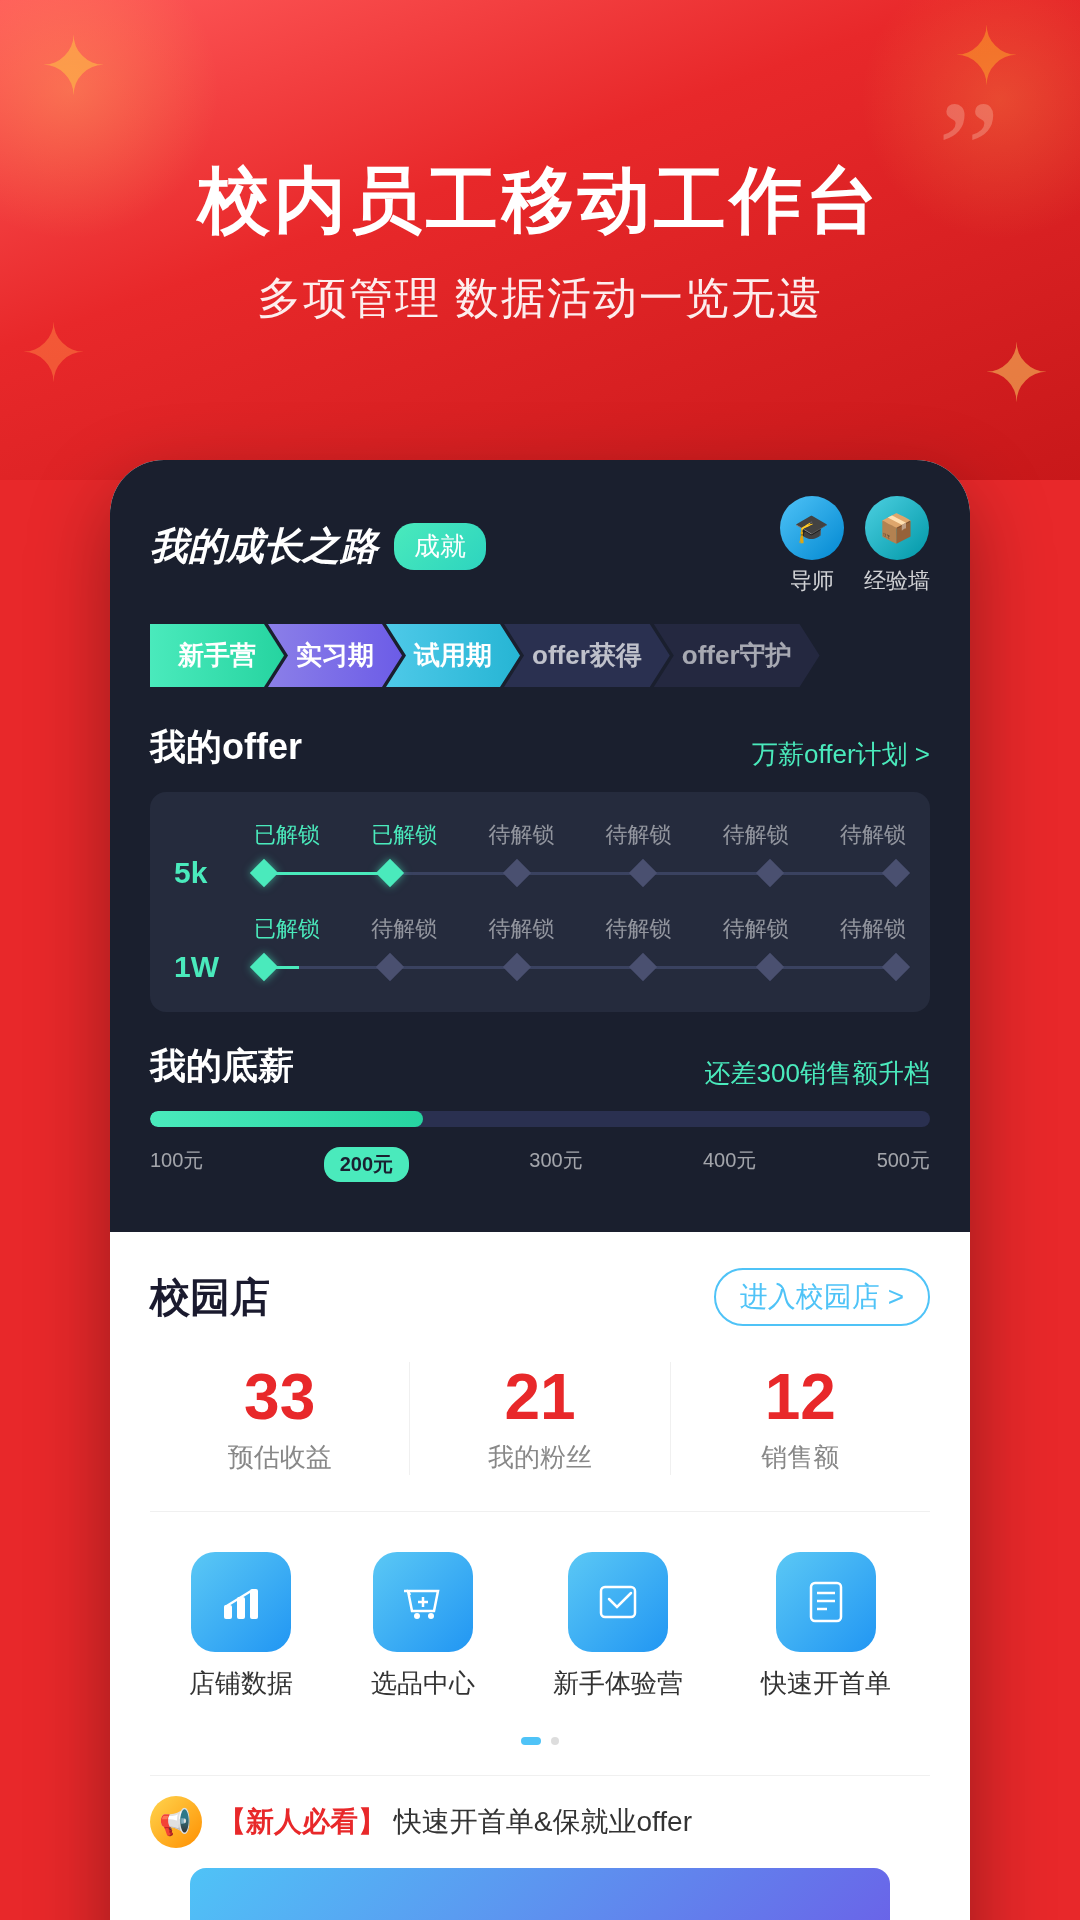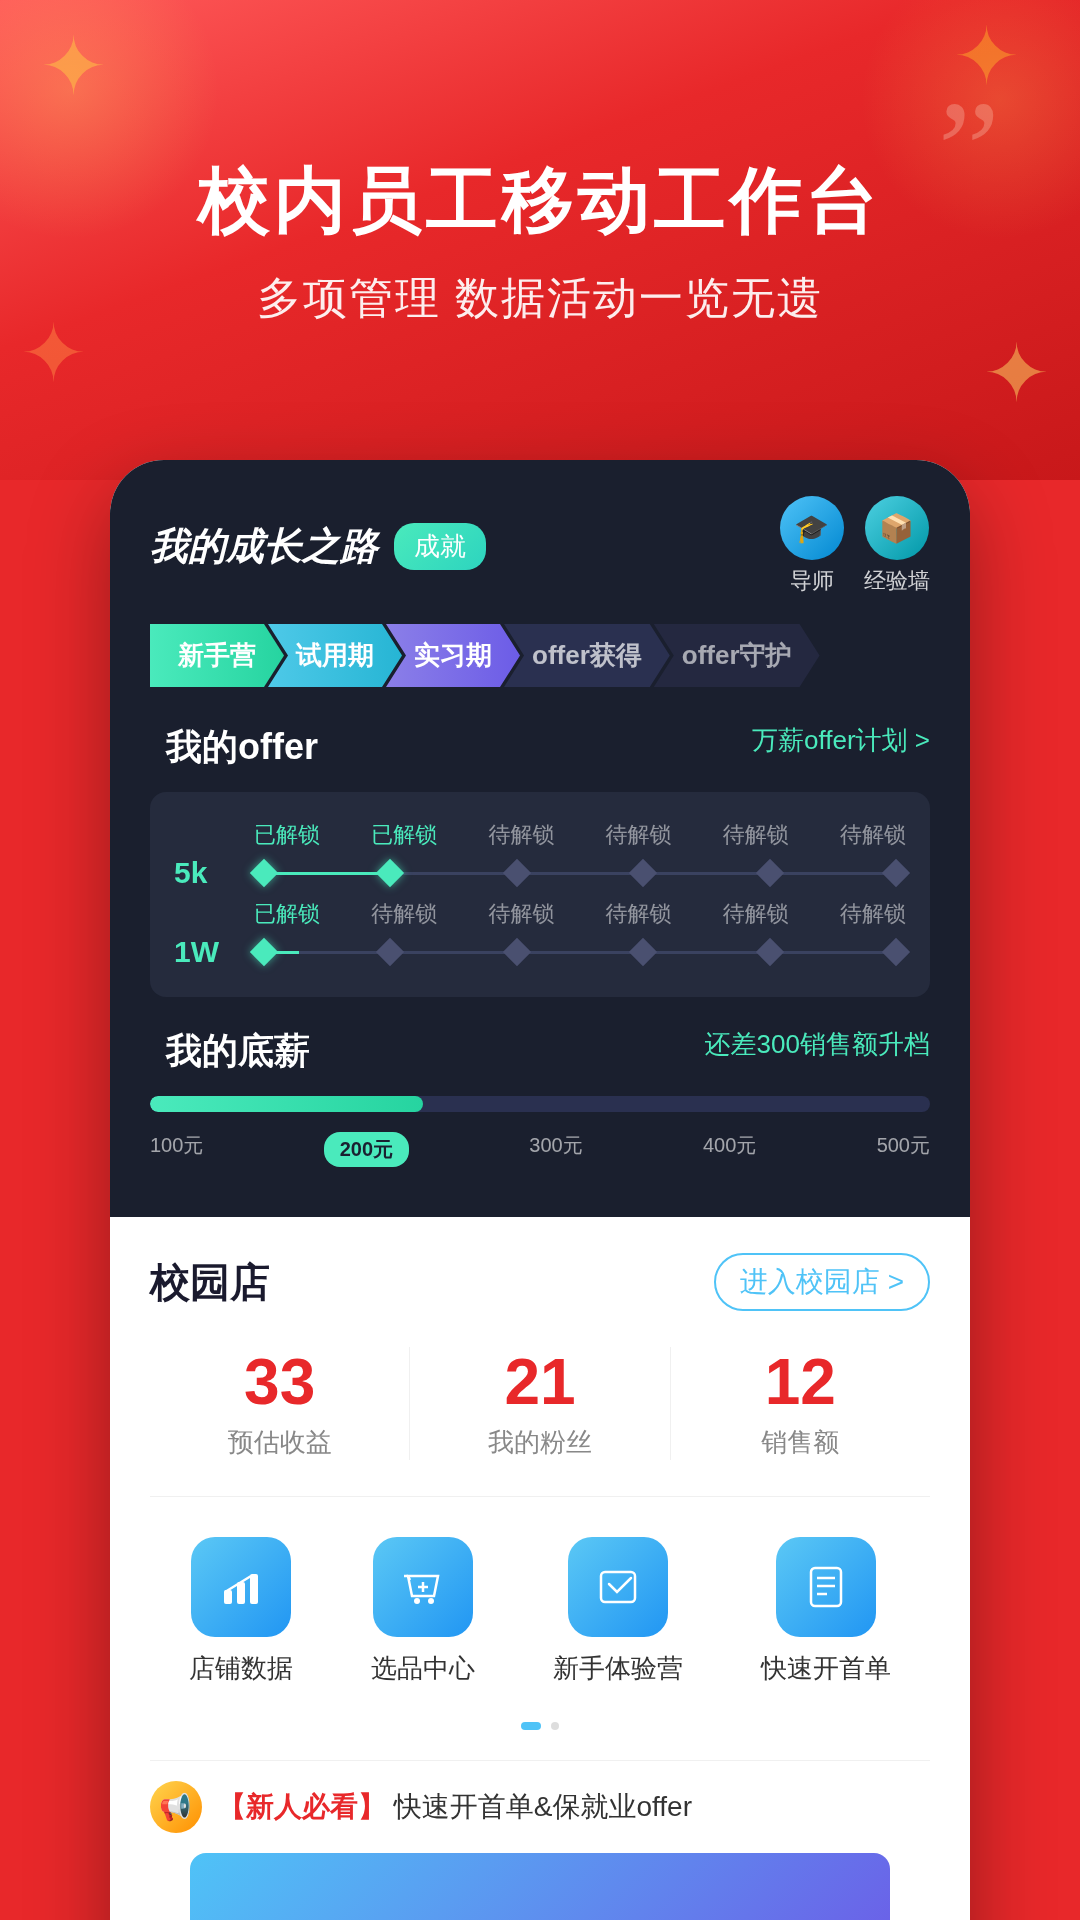--- a/index.html
+++ b/index.html
@@ -173,24 +173,23 @@
     .stage-active-3 { background: linear-gradient(90deg, #8b7fe8, #6c5ce7); color: #fff; margin-left: -16px; }
     .stage-inactive-1 { background: #2a3050; color: rgba(255,255,255,0.7); margin-left: -16px; }
     .stage-inactive-2 { background: #242840; color: rgba(255,255,255,0.6); margin-left: -16px; }
 
     
     .offer-section {
       margin-bottom: 30px;
     }
     .section-header {
       display: flex;
-      align-items: flex-start;
+      align-items: flex-end;
       justify-content: space-between;
       margin-bottom: 20px;
-      margin-left: 16px;
     }
     .section-title {
       font-size: 36px;
       font-weight: 700;
       color: #fff;
     }
     .section-link {
       font-size: 26px;
       color: #4aeabc;
     }
@@ -416,25 +415,25 @@
           <div class="icon-circle icon-circle-teal">📦</div>
           <span class="icon-label">经验墙</span>
         </div>
       </div>
     </div>
 
     <div class="stage-progress">
       <div class="stage-item stage-active-1">
         <span>新手营</span>
       </div>
+      <div class="stage-item stage-active-3">
+        <span>实习期</span>
+      </div>
       <div class="stage-item stage-active-2">
         <span>试用期</span>
-      </div>
-      <div class="stage-item stage-active-3">
-        <span>实习期</span>
       </div>
       <div class="stage-item stage-inactive-1">
         <span>offer获得</span>
       </div>
       <div class="stage-item stage-inactive-2">
         <span>offer守护</span>
       </div>
     </div>
 
     <div class="offer-section">
@@ -450,21 +449,21 @@
           <div style="flex:1; display:flex; justify-content:space-between;">
             <span style="font-size:22px; color:#4aeabc;">已解锁</span>
             <span style="font-size:22px; color:#4aeabc;">已解锁</span>
             <span style="font-size:22px; color:rgba(255,255,255,0.5);">待解锁</span>
             <span style="font-size:22px; color:rgba(255,255,255,0.5);">待解锁</span>
             <span style="font-size:22px; color:rgba(255,255,255,0.5);">待解锁</span>
             <span style="font-size:22px; color:rgba(255,255,255,0.5);">待解锁</span>
           </div>
         </div>
 
-        <div style="display:flex; align-items:center; margin-bottom:9px;">
+        <div style="display:flex; align-items:center; margin-bottom:24px;">
           <div class="offer-amount">5k</div>
           <div style="flex:1; position:relative; height:30px; display:flex; align-items:center;">
             <div style="position:absolute; left:12px; right:12px; height:3px; background:#3a4260;"></div>
             <div style="position:absolute; left:12px; width:20%; height:3px; background:#4aeabc;"></div>
             <div style="display:flex; justify-content:space-between; width:100%; position:relative; z-index:1;">
               <div style="width:20px;height:20px;background:#4aeabc;transform:rotate(45deg);box-shadow:0 0 8px rgba(74,234,188,0.6);"></div>
               <div style="width:20px;height:20px;background:#4aeabc;transform:rotate(45deg);box-shadow:0 0 8px rgba(74,234,188,0.6);"></div>
               <div style="width:20px;height:20px;background:#4a5070;transform:rotate(45deg);"></div>
               <div style="width:20px;height:20px;background:#4a5070;transform:rotate(45deg);"></div>
               <div style="width:20px;height:20px;background:#4a5070;transform:rotate(45deg);"></div>

